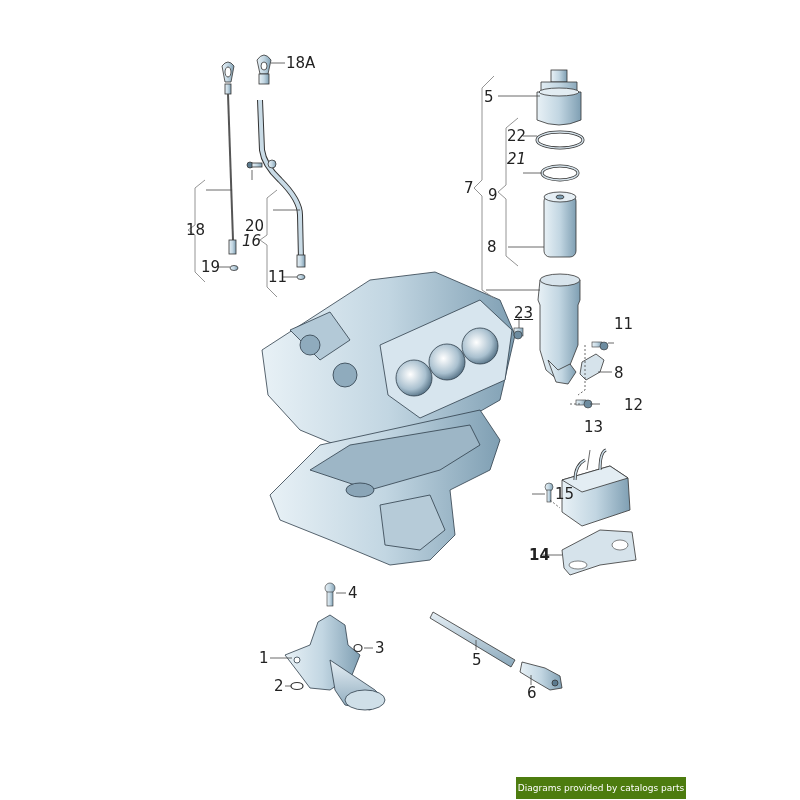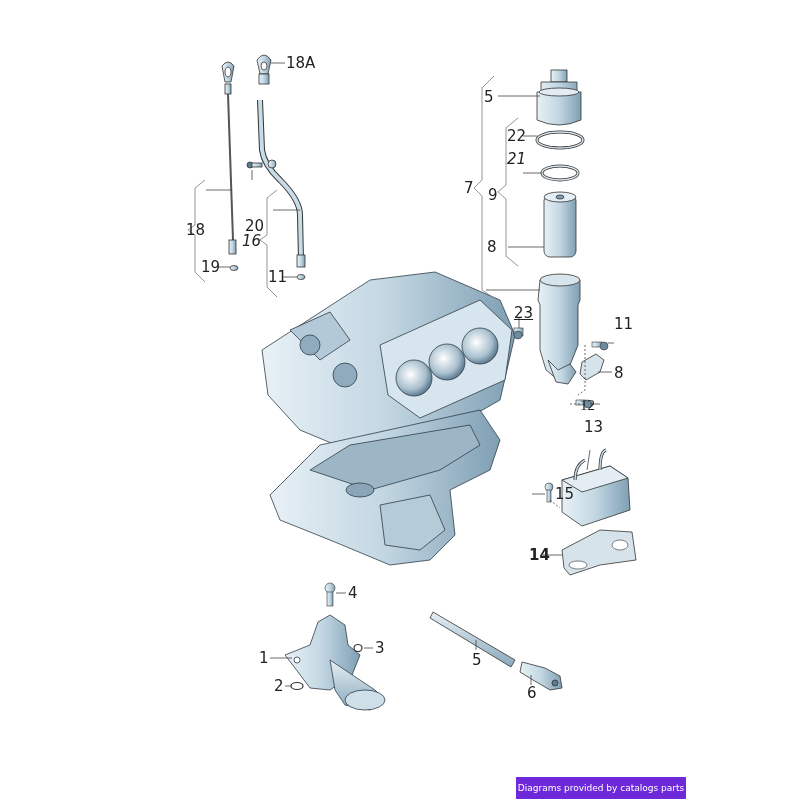--- a/index.html
+++ b/index.html
@@ -1,21 +1,21 @@
 <!DOCTYPE html>
 <html><head>
   <meta charset="utf-8">
   <style>
     html, body { margin: 0; padding: 0; background: #ffffff; }
     body { width: 800px; height: 800px; position: relative; overflow: hidden;
            font-family: "DejaVu Sans", sans-serif; }
     #canvas { position: absolute; left: 0; top: 0; width: 800px; height: 800px; }
     .callout { position: absolute; font-size: 15px; color: #222; line-height: 12px; }
     .footer { position: absolute; left: 516px; top: 777px; width: 170px; height: 22px;
-              background: #6d28d9; color: #fff; font-size: 9px;
+              background: #4d7c0f; color: #fff; font-size: 9px;
               display: flex; align-items: center; justify-content: center;
               font-family: "DejaVu Sans", sans-serif; }
   </style>
 </head>
 <body>
 
 <svg id="canvas" viewBox="0 0 800 800" xmlns="http://www.w3.org/2000/svg">
   <defs>
     <linearGradient id="metal" x1="0" x2="1" y1="0" y2="0">
       <stop offset="0" stop-color="#e8f1f6"></stop>
@@ -191,21 +191,21 @@
 <span class="callout" style="left:268px;top:271px;">11</span>
 <span class="callout" style="left:484px;top:91px;">5</span>
 <span class="callout" style="left:507px;top:130px;">22</span>
 <span class="callout" style="left:507px;top:153px;font-style:italic;">21</span>
 <span class="callout" style="left:464px;top:182px;">7</span>
 <span class="callout" style="left:488px;top:189px;">9</span>
 <span class="callout" style="left:487px;top:241px;">8</span>
 <span class="callout" style="left:514px;top:307px;text-decoration:underline;">23</span>
 <span class="callout" style="left:614px;top:318px;">11</span>
 <span class="callout" style="left:614px;top:367px;">8</span>
-<span class="callout" style="left:580px;top:399px;font-family:Liberation Serif, serif;">12</span>
+<span class="callout" style="left:624px;top:399px;">12</span>
 <span class="callout" style="left:584px;top:421px;">13</span>
 <span class="callout" style="left:517px;top:488px;margin-left:38px;">15</span>
 <span class="callout" style="left:529px;top:549px;font-weight:bold;">14</span>
 <span class="callout" style="left:348px;top:587px;">4</span>
 <span class="callout" style="left:375px;top:642px;">3</span>
 <span class="callout" style="left:259px;top:652px;">1</span>
 <span class="callout" style="left:274px;top:680px;">2</span>
 <span class="callout" style="left:472px;top:654px;">5</span>
 <span class="callout" style="left:527px;top:687px;">6</span>
 

